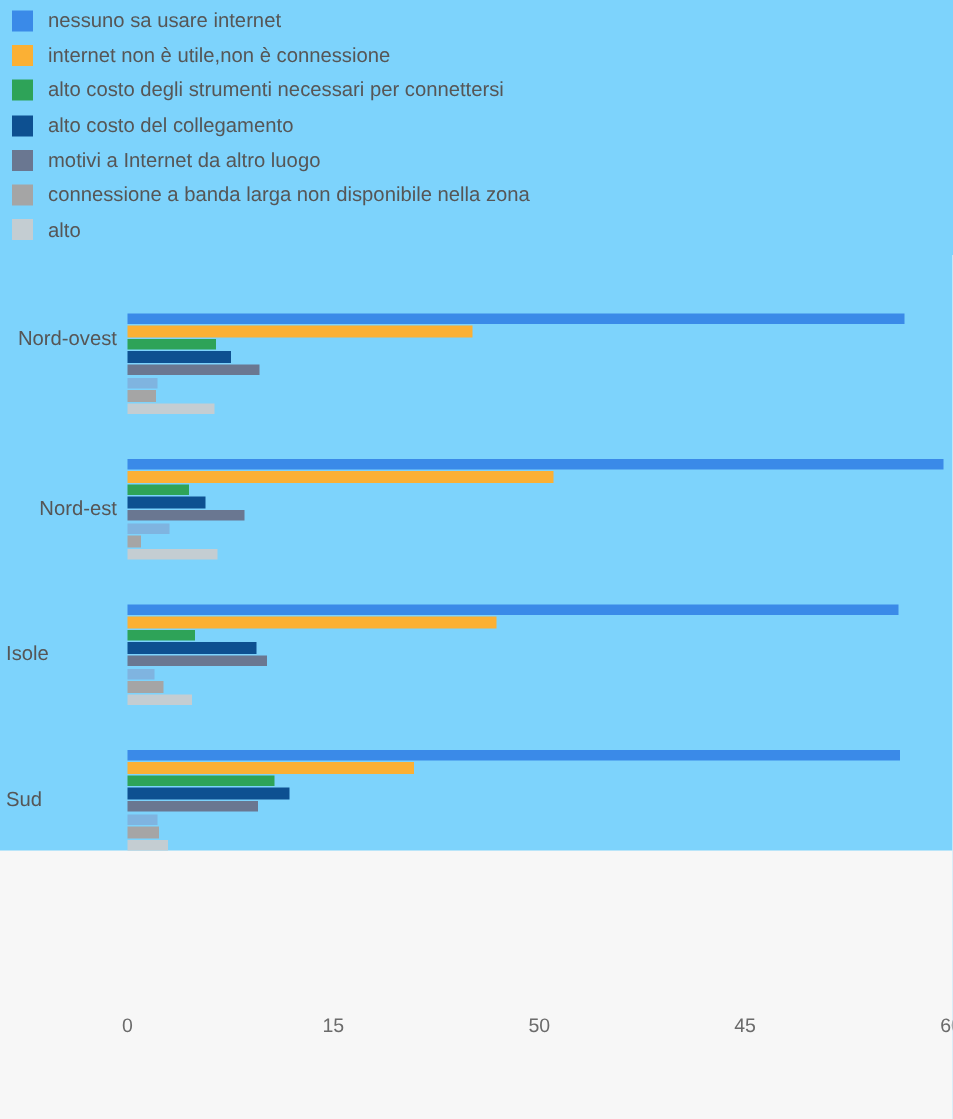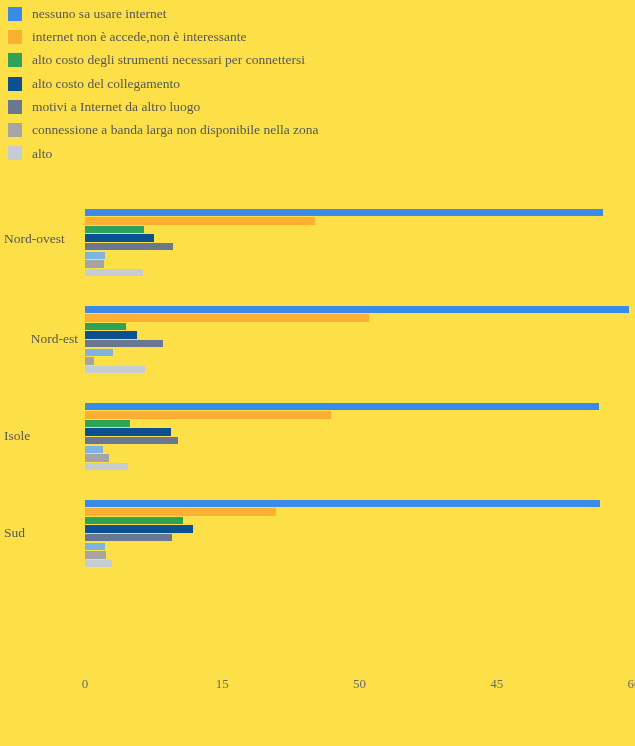--- a/index.html
+++ b/index.html
@@ -10,23 +10,22 @@
   body {
     width: 635px;
     height: 746px;
     font-family: "Liberation Sans", sans-serif;
     color: #5a5a5a;
     overflow: hidden;
   }
   #chart-root {
     position: relative;
     width: 635px;
-    height: 746px;
-    background: #fde047;
-    font-family: Liberation Serif, serif;
+    height: 567px;
+    background: #7dd3fc;
   }
 
   
   #legend {
     position: absolute;
     left: 8px;
     top: 2px;
     width: 620px;
   }
   .legend-item {
@@ -108,21 +107,21 @@
 
 <div id="chart-root">
 
   <div id="legend">
       <div class="legend-item">
         <span class="legend-swatch" style="background: rgb(58, 138, 232);"></span>
         <span class="legend-label">nessuno sa usare internet</span>
       </div>
       <div class="legend-item">
         <span class="legend-swatch" style="background: rgb(251, 176, 52);"></span>
-        <span class="legend-label">internet non è accede,non è interessante</span>
+        <span class="legend-label">internet non è utile,non è connessione</span>
       </div>
       <div class="legend-item">
         <span class="legend-swatch" style="background: rgb(46, 163, 88);"></span>
         <span class="legend-label">alto costo degli strumenti necessari per connettersi</span>
       </div>
       <div class="legend-item">
         <span class="legend-swatch" style="background: rgb(13, 80, 145);"></span>
         <span class="legend-label">alto costo del collegamento</span>
       </div>
       <div class="legend-item">
@@ -134,21 +133,21 @@
         <span class="legend-label">connessione a banda larga non disponibile nella zona</span>
       </div>
       <div class="legend-item">
         <span class="legend-swatch" style="background: rgb(196, 205, 210);"></span>
         <span class="legend-label">alto</span>
       </div>
     </div>
 
   <div id="plot">
       <div class="group" style="top: 13px; height: 68.8px;">
-        <div class="group-label" style="top: 23px;">Nord-ovest</div>
+        <div class="group-label" style="top: 10px; text-align: right;">Nord-ovest</div>
         <div class="bars">
           <div class="bar-row">
             <div class="bar" title="nessuno sa usare internet: 56.6" style="width: 517.89px; background: rgb(58, 138, 232);"></div>
           </div>
           <div class="bar-row">
             <div class="bar" title="internet non è utile,non è interessante: 25.1" style="width: 229.665px; background: rgb(251, 176, 52);"></div>
           </div>
           <div class="bar-row">
             <div class="bar" title="alto costo degli strumenti necessari per connettersi: 6.4" style="width: 58.56px; background: rgb(46, 163, 88);"></div>
           </div>

